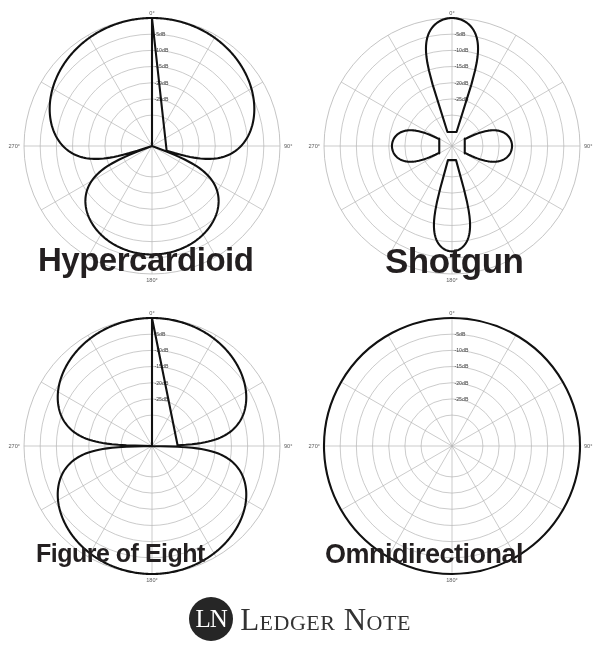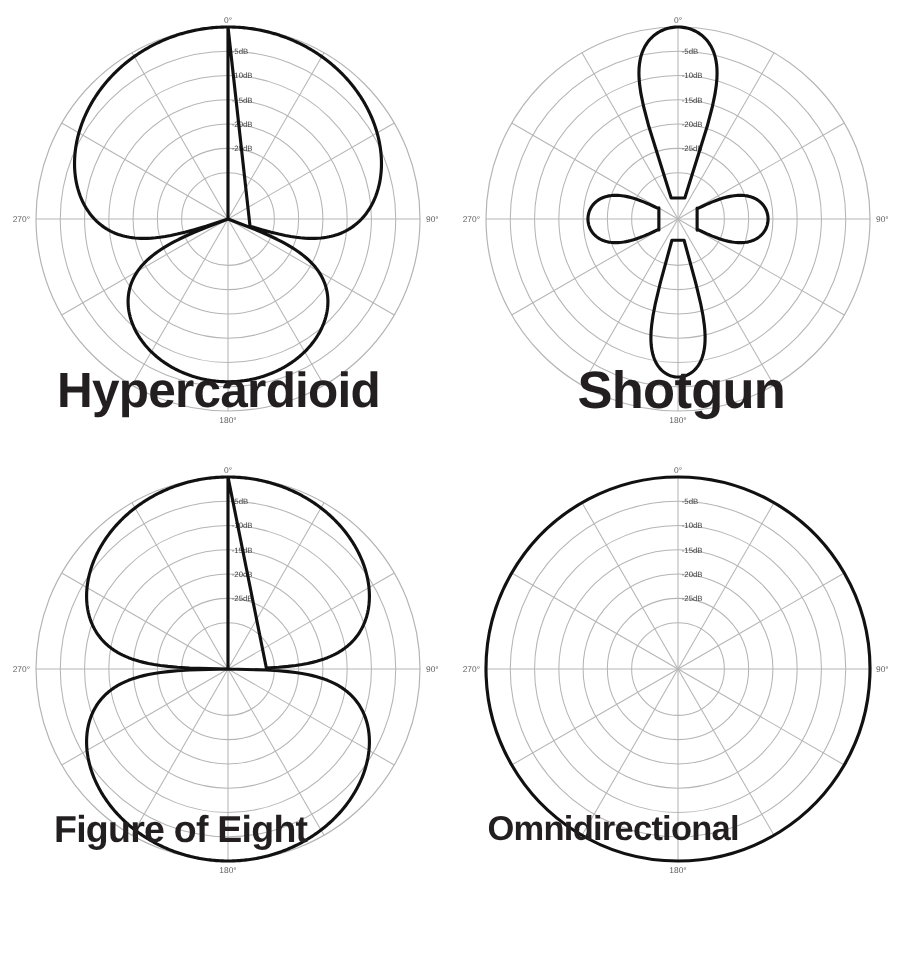--- a/index.html
+++ b/index.html
@@ -205,16 +205,22 @@
           <text class="alabel" x="152" y="282" text-anchor="middle">180°</text>
           <text class="alabel" x="20" y="148" text-anchor="end">270°</text>
         </g>
         <path d="M 152,18 a 128,128 0 1,1 -0.01,0 Z" fill="none" stroke="#111111" stroke-width="2.1" stroke-linejoin="round" stroke-linecap="round"></path>
       </svg>
     </div>
 
   <div class="title" id="title-0" style="left: 38px; top: 243px; font-size: 33px; color: rgb(35, 31, 32);">Hypercardioid</div>
   <div class="title" id="title-1" style="left: 385px; top: 243px; font-size: 35px; color: rgb(35, 31, 32);">Shotgun</div>
   <div class="title" id="title-2" style="left: 36px; top: 541px; font-size: 25px; color: rgb(35, 31, 32);">Figure of Eight</div>
-  <div class="title" id="title-3" style="left: 325px; top: 541px; font-size: 23px; color: rgb(35, 31, 32);">Omnidirectional</div>
-
+  <div class="title" id="title-3" style="left: 325px; top: 541px; font-size: 27px; color: rgb(35, 31, 32);">Omnidirectional</div>
+
+  <div id="logo">
+    <div id="logo-mark">
+      <span>LN</span>
+    </div>
+    <div id="logo-word">Ledger Note</div>
+  </div>
 
 </div>
 
 </body></html>

